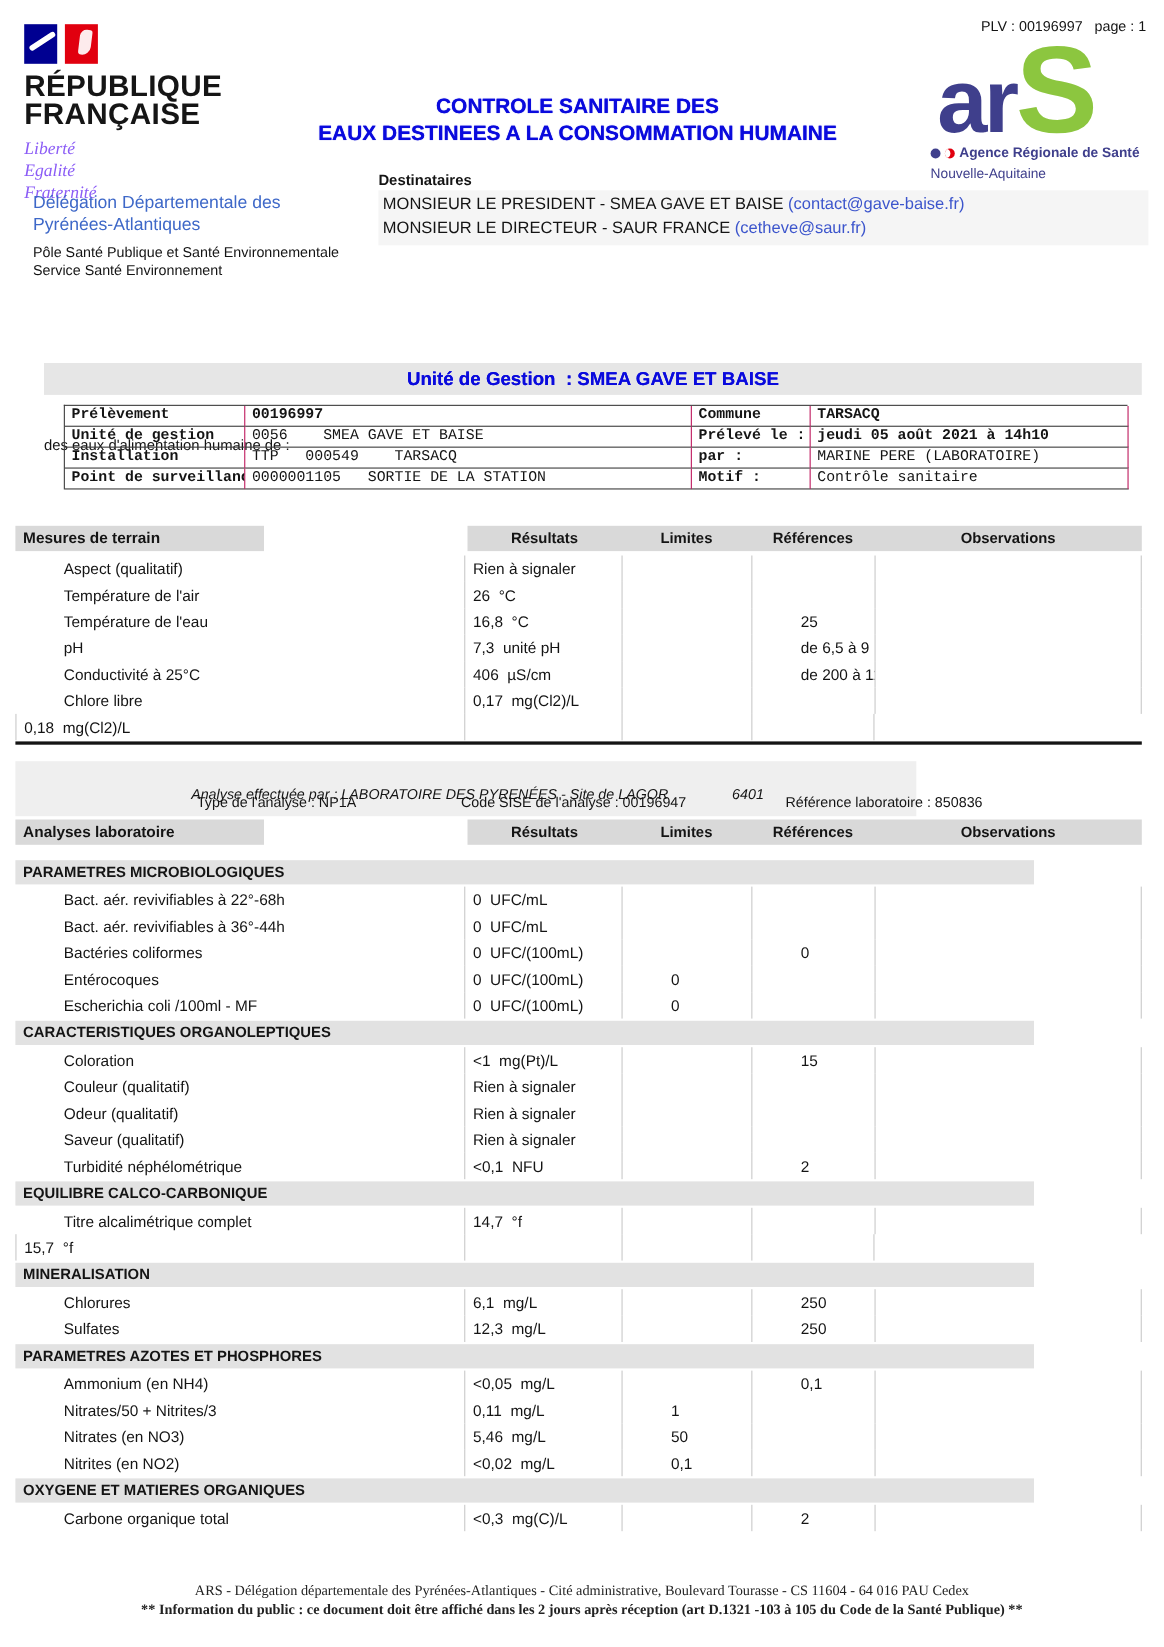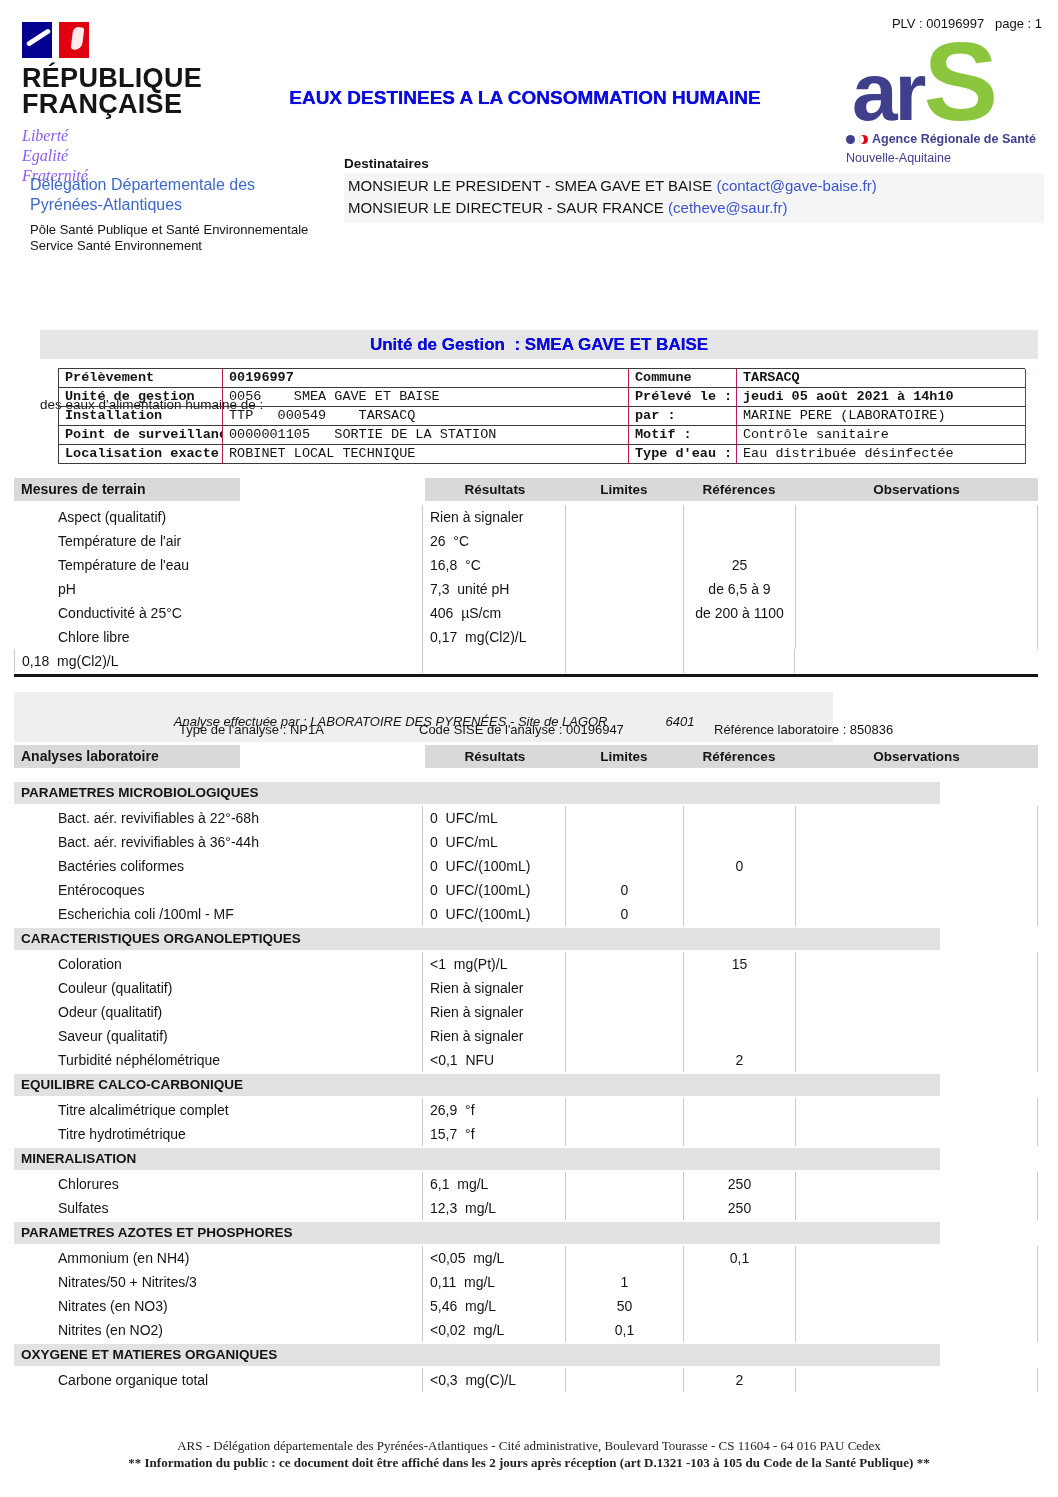--- a/index.html
+++ b/index.html
@@ -79,21 +79,21 @@
   .w-res { width: 140px; } .w-lim { width: 118px; } .w-ref { width: 112px; } .w-obs { width: 243px; }
 
   
   #terrain-body { top: 505px; left: 14px; width: 1024px; border-bottom: 3px solid #141414; padding-bottom: 1px; }
   #lab-body { top: 780px; left: 14px; width: 1024px; }
   .p-row { display: grid; grid-template-columns: 408px 143px 118px 112px 243px; height: 24px; }
   #lab-body .p-row { height: 24px; }
   .c { line-height: 24px; font-size: 14px; white-space: pre; overflow: hidden; }
   .c1 { padding-left: 44px; }
   .c2 { padding-left: 7px; }
-  .c3, .c4 { text-align: center; }
+  .c3, .c4 { text-align: left; padding-left: 44px; }
   .c2, .c3, .c4, .c5 { border-left: 1px solid #c9c9c9; }
   .c5 { border-right: 1px solid #c9c9c9; }
   .sec-row { height: 22px; margin: 2px 0; }
   .sec-bar { width: 926px; height: 22px; background: var(--section_bg);
     font-weight: bold; font-size: 13.5px; line-height: 22px; padding-left: 7px; }
 
   
   #lab-band { top: 692px; left: 14px; width: 819px; height: 50px; background: var(--band_bg); }
   .band-l1 { margin-top: 7px; text-align: center; font-style: italic; font-size: 13px; white-space: pre; }
   .band-gap { display: inline-block; width: 58px; }
@@ -123,20 +123,21 @@
       <div>FRANÇAISE</div>
     </div>
     <div class="motto">
       <div>Liberté</div>
       <div>Egalité</div>
       <div>Fraternité</div>
     </div>
   </div>
 
   <div id="doc-title" class="abs">
+    <div>CONTROLE SANITAIRE DES</div>
     <div>EAUX DESTINEES A LA CONSOMMATION HUMAINE</div>
   </div>
 
   <div id="ars" class="abs">
     <div class="ars-word">
       <span class="ars-ar">ar</span><span class="ars-s">S</span>
     </div>
     <div class="ars-cap">
       <span class="ars-dot"></span>
       <span class="ars-cres"></span>
@@ -187,26 +188,20 @@
         <div class="i-cell i1 b">Installation</div>
         <div class="i-cell i2">TTP   000549    TARSACQ</div>
         <div class="i-cell i3 b">par :</div>
         <div class="i-cell i4">MARINE PERE (LABORATOIRE)</div>
       </div>
       <div class="i-row">
         <div class="i-cell i1 b">Point de surveillance</div>
         <div class="i-cell i2">0000001105   SORTIE DE LA STATION</div>
         <div class="i-cell i3 b">Motif :</div>
         <div class="i-cell i4">Contrôle sanitaire</div>
-      </div>
-      <div class="i-row">
-        <div class="i-cell i1 b">Localisation exacte</div>
-        <div class="i-cell i2">ROBINET LOCAL TECHNIQUE</div>
-        <div class="i-cell i3 b">Type d'eau :</div>
-        <div class="i-cell i4">Eau distribuée désinfectée</div>
       </div>
     </div>
 
   <div id="terrain-head" class="abs tbl-head">
     <div class="chip">Mesures de terrain</div>
     <div class="col-strip">
       <span class="w-res">Résultats</span>
       <span class="w-lim">Limites</span>
       <span class="w-ref">Références</span>
       <span class="w-obs">Observations</span>
@@ -360,27 +355,26 @@
         <div class="c c2">&lt;0,1  NFU</div>
         <div class="c c3"></div>
         <div class="c c4">2</div>
         <div class="c c5"></div>
       </div>
       <div class="sec-row">
         <div class="sec-bar">EQUILIBRE CALCO-CARBONIQUE</div>
       </div>
       <div class="p-row">
         <div class="c c1">Titre alcalimétrique complet</div>
-        <div class="c c2">26,9  °f</div>
-        <div class="c c3"></div>
-        <div class="c c4"></div>
-        <div class="c c5"></div>
-      </div>
-      <div class="p-row">
-        <div class="c c1">Titre hydrotimétrique</div>
+        <div class="c c2">14,7  °f</div>
+        <div class="c c3"></div>
+        <div class="c c4"></div>
+        <div class="c c5"></div>
+      </div>
+      <div class="p-row">
         <div class="c c2">15,7  °f</div>
         <div class="c c3"></div>
         <div class="c c4"></div>
         <div class="c c5"></div>
       </div>
       <div class="sec-row">
         <div class="sec-bar">MINERALISATION</div>
       </div>
       <div class="p-row">
         <div class="c c1">Chlorures</div>

